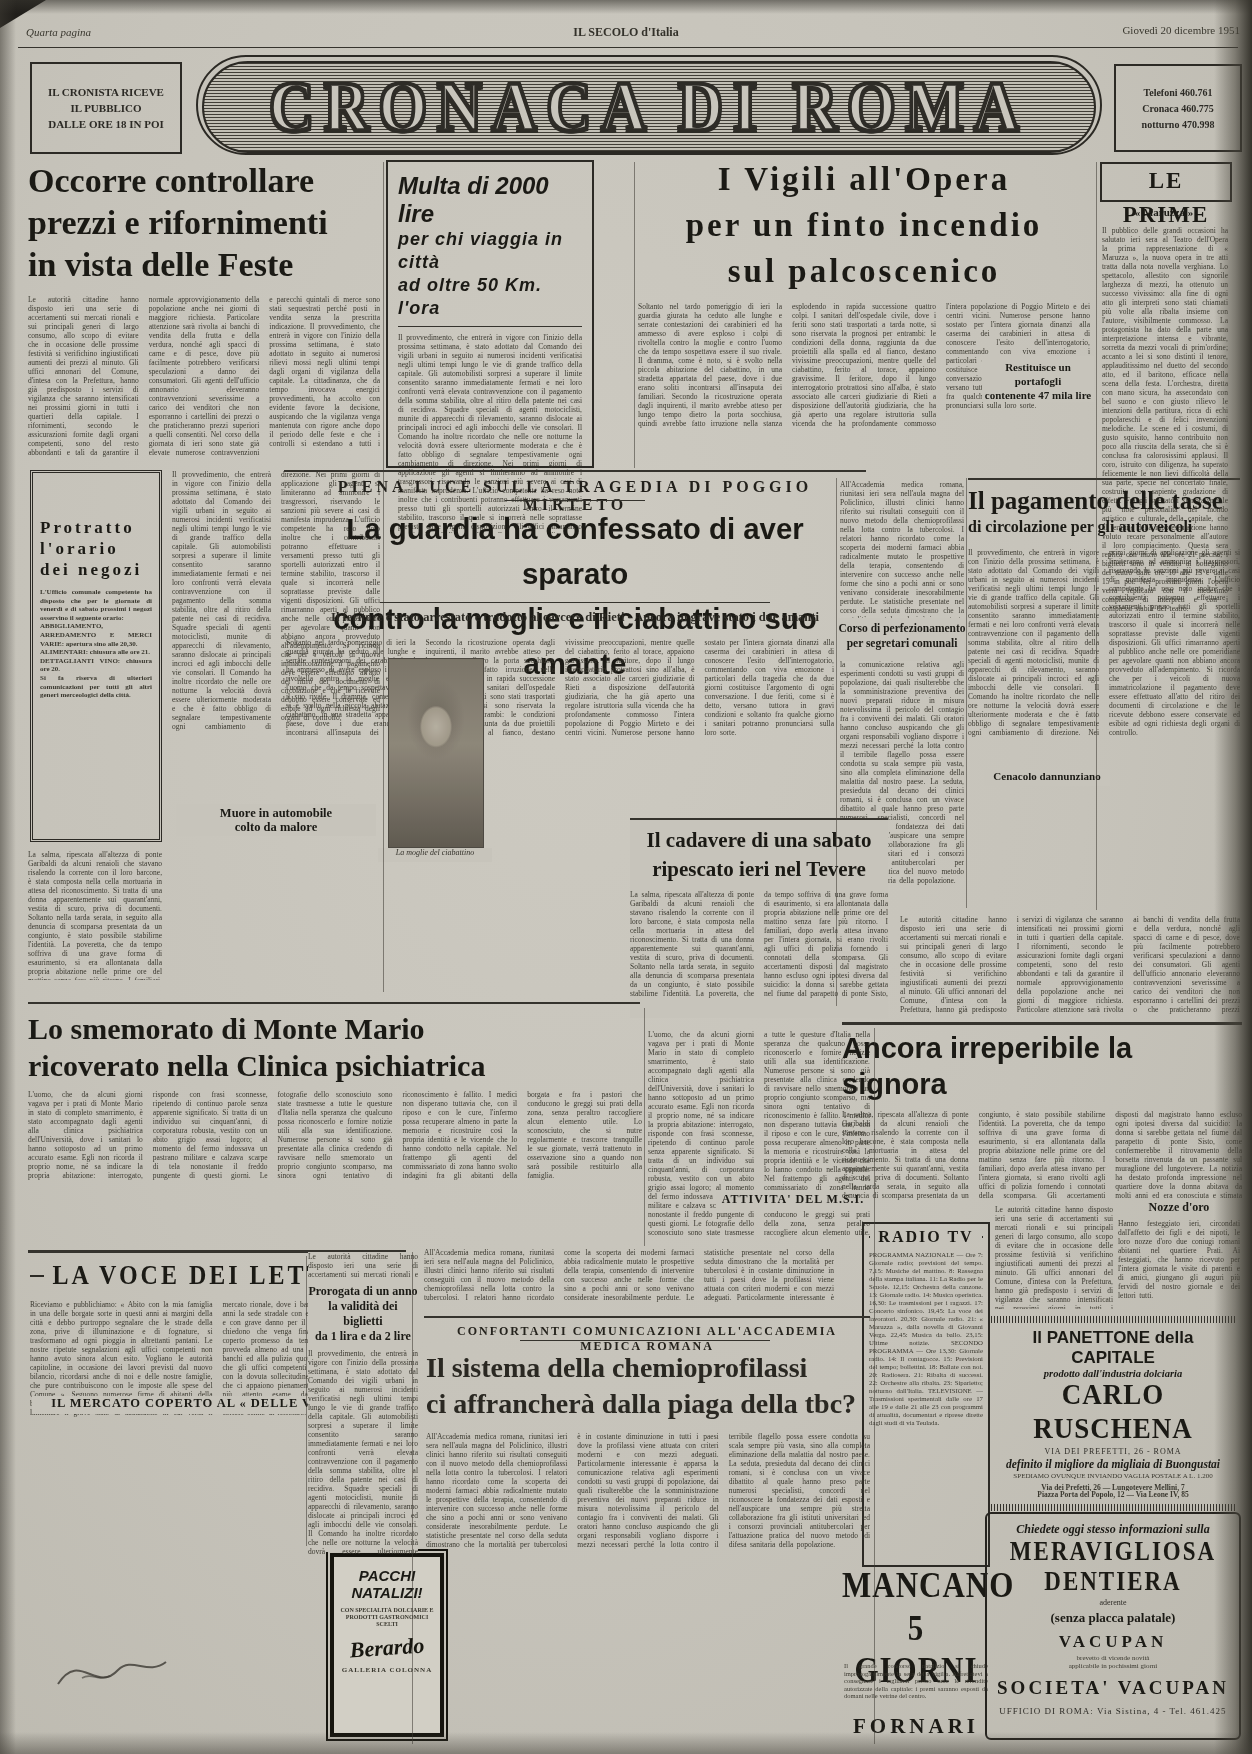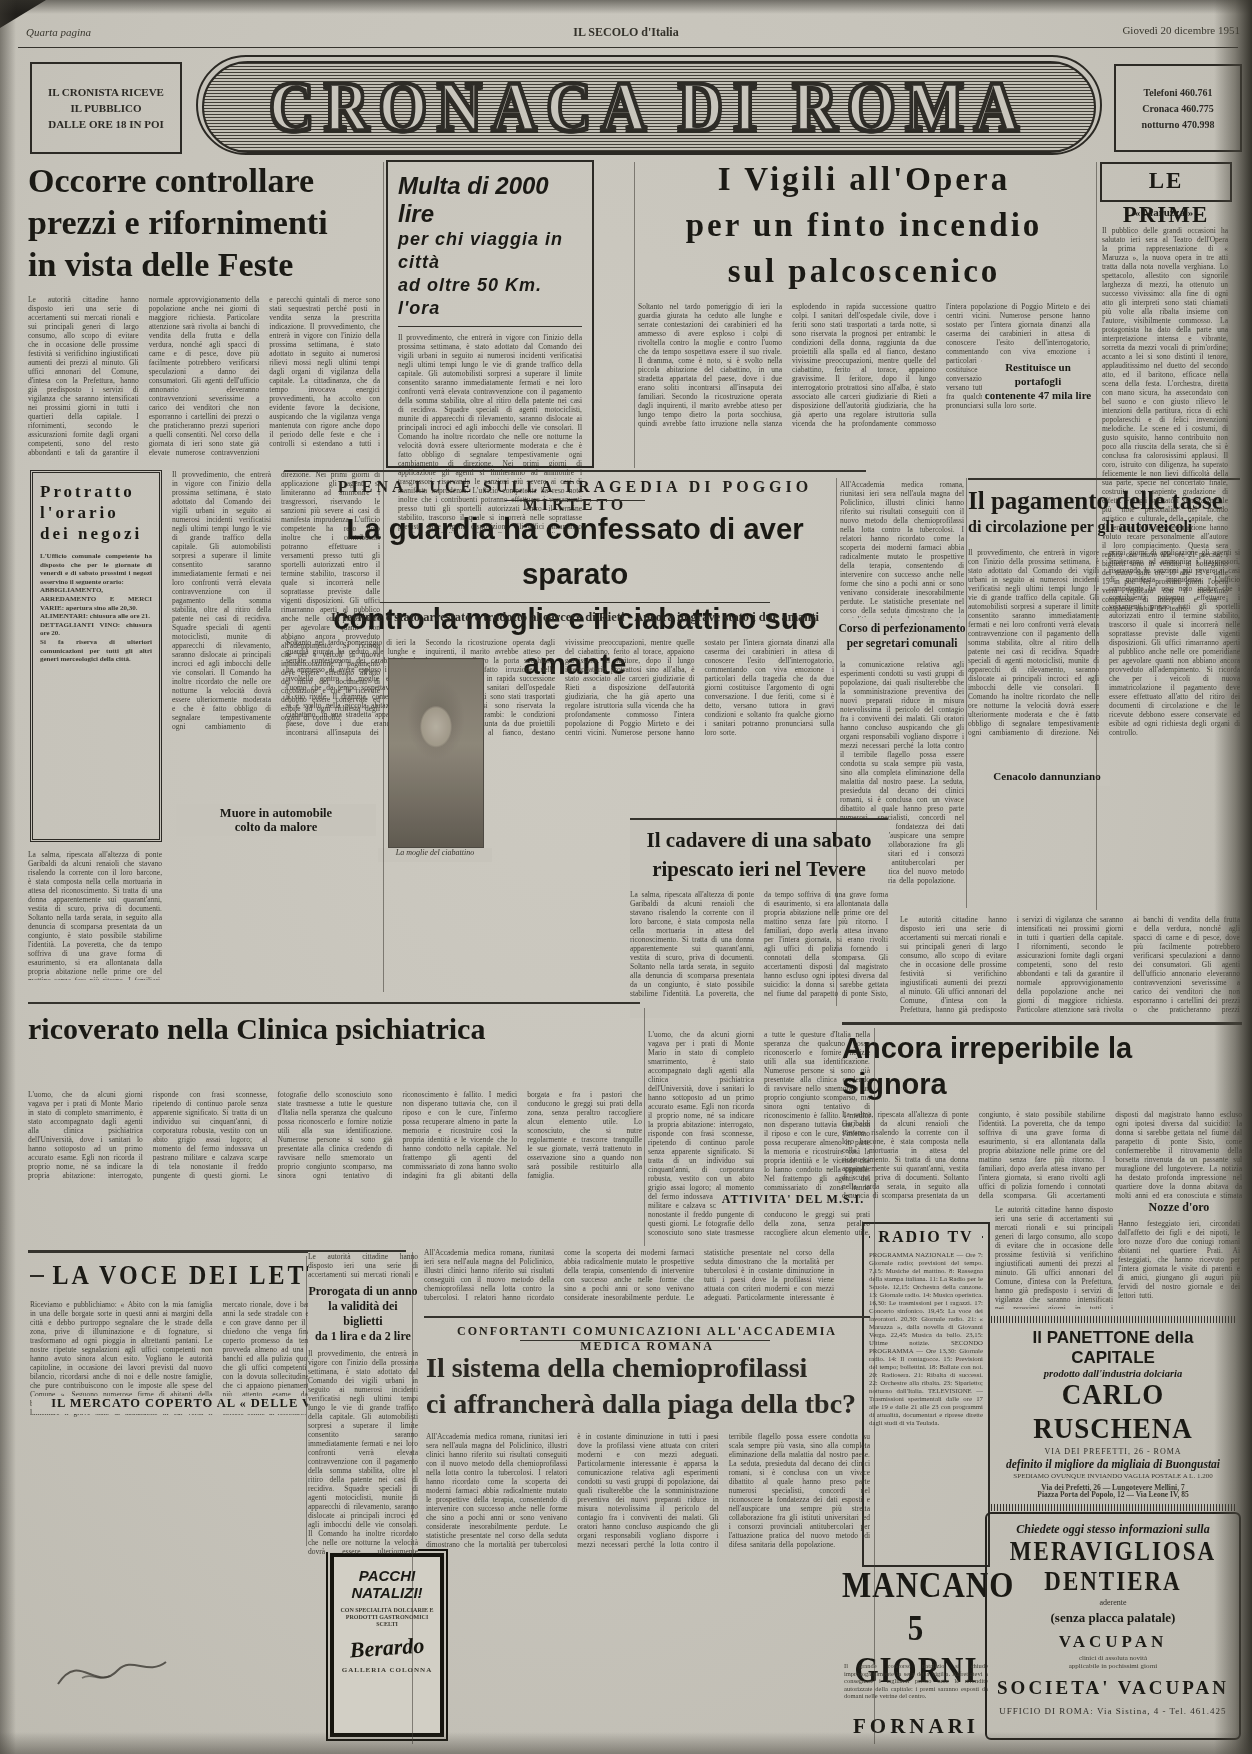--- a/index.html
+++ b/index.html
@@ -64,21 +64,21 @@
   </div>
 
   <div class="abs hl-serif blur1" style="left:28px;top:160px;width:356px;font-size:34px;line-height:42px;">
     <div>Occorre controllare</div>
     <div>prezzi e rifornimenti</div>
     <div>in vista delle Feste</div>
   </div>
   <div class="abs body-col" style="left:28px;top:295px;width:352px;height:170px;column-count:3;">Le autorità cittadine hanno disposto ieri una serie di accertamenti sui mercati rionali e sui principali generi di largo consumo, allo scopo di evitare che in occasione delle prossime festività si verifichino ingiustificati aumenti dei prezzi al minuto. Gli uffici annonari del Comune, d'intesa con la Prefettura, hanno già predisposto i servizi di vigilanza che saranno intensificati nei prossimi giorni in tutti i quartieri della capitale. I rifornimenti, secondo le assicurazioni fornite dagli organi competenti, sono del resto abbondanti e tali da garantire il normale approvvigionamento della popolazione anche nei giorni di maggiore richiesta. Particolare attenzione sarà rivolta ai banchi di vendita della frutta e della verdura, nonché agli spacci di carne e di pesce, dove più facilmente potrebbero verificarsi speculazioni a danno dei consumatori. Gli agenti dell'ufficio annonario eleveranno contravvenzioni severissime a carico dei venditori che non esporranno i cartellini dei prezzi o che praticheranno prezzi superiori a quelli consentiti. Nel corso della giornata di ieri sono state già elevate numerose contravvenzioni e parecchi quintali di merce sono stati sequestrati perché posti in vendita senza la prescritta indicazione. Il provvedimento, che entrerà in vigore con l'inizio della prossima settimana, è stato adottato in seguito ai numerosi rilievi mossi negli ultimi tempi dagli organi di vigilanza della capitale. La cittadinanza, che da tempo invocava energici provvedimenti, ha accolto con evidente favore la decisione, auspicando che la vigilanza venga mantenuta con rigore anche dopo il periodo delle feste e che i controlli si estendano a tutti i generi di più largo consumo popolare.</div>
 
   <div class="abs" style="left:30px;top:470px;width:132px;height:372px;border:3px double #2c2a25;box-sizing:border-box;padding:8px 7px;">
-    <div class="hl-serif blur1" style="font-size:17px;line-height:21px;letter-spacing:3px;">
+    <div class="hl-serif blur1" style="font-size:17px;line-height:21px;letter-spacing:3px;margin-top:36px;">
       <div>Protratto</div>
       <div>l'orario</div>
       <div>dei negozi</div>
     </div>
     <div class="tiny" style="margin-top:8px;height:250px;white-space:pre-line;font-size:7px;line-height:8.6px;font-weight:bold;">L'Ufficio comunale competente ha disposto che per le giornate di venerdì e di sabato prossimi i negozi osservino il seguente orario:
 ABBIGLIAMENTO, ARREDAMENTO E MERCI VARIE: apertura sino alle 20,30.
 ALIMENTARI: chiusura alle ore 21.
 DETTAGLIANTI VINO: chiusura ore 20.
 Si fa riserva di ulteriori comunicazioni per tutti gli altri generi merceologici della città.</div>
   </div>
@@ -150,20 +150,21 @@
       <div>Il cadavere di una sabato</div>
       <div>ripescato ieri nel Tevere</div>
     </div>
     <div class="body-col" style="margin-top:6px;width:100%;height:116px;column-count:2;">La salma, ripescata all'altezza di ponte Garibaldi da alcuni renaioli che stavano risalendo la corrente con il loro barcone, è stata composta nella cella mortuaria in attesa del riconoscimento. Si tratta di una donna apparentemente sui quarant'anni, vestita di scuro, priva di documenti. Soltanto nella tarda serata, in seguito alla denuncia di scomparsa presentata da un congiunto, è stato possibile stabilirne l'identità. La poveretta, che da tempo soffriva di una grave forma di esaurimento, si era allontanata dalla propria abitazione nelle prime ore del mattino senza fare più ritorno. I familiari, dopo averla attesa invano per l'intera giornata, si erano rivolti agli uffici di polizia fornendo i connotati della scomparsa. Gli accertamenti disposti dal magistrato hanno escluso ogni ipotesi diversa dal suicidio: la donna si sarebbe gettata nel fiume dal parapetto di ponte Sisto, come confermerebbe il ritrovamento della borsetta rinvenuta da un passante sul muraglione del lungotevere. La notizia ha destato profonda impressione nel quartiere dove la donna abitava da molti anni ed era conosciuta e stimata per la sua bontà e per la riservatezza dei suoi modi. Le autorità cittadine hanno disposto intanto una serie di accertamenti allo scopo di ricostruire le ultime ore della poveretta e di stabilire se qualcuno l'abbia notata aggirarsi nei pressi del fiume. Alcuni testimoni avrebbero riferito di avere visto una donna vestita di scuro sostare a lungo presso la spalletta del ponte nelle prime ore del mattino, ma nessuno seppe immaginare il tragico proposito che ella andava maturando.</div>
   </div>
 
   <div class="abs body-col" style="left:900px;top:915px;width:340px;height:102px;column-count:3;">Le autorità cittadine hanno disposto ieri una serie di accertamenti sui mercati rionali e sui principali generi di largo consumo, allo scopo di evitare che in occasione delle prossime festività si verifichino ingiustificati aumenti dei prezzi al minuto. Gli uffici annonari del Comune, d'intesa con la Prefettura, hanno già predisposto i servizi di vigilanza che saranno intensificati nei prossimi giorni in tutti i quartieri della capitale. I rifornimenti, secondo le assicurazioni fornite dagli organi competenti, sono del resto abbondanti e tali da garantire il normale approvvigionamento della popolazione anche nei giorni di maggiore richiesta. Particolare attenzione sarà rivolta ai banchi di vendita della frutta e della verdura, nonché agli spacci di carne e di pesce, dove più facilmente potrebbero verificarsi speculazioni a danno dei consumatori. Gli agenti dell'ufficio annonario eleveranno contravvenzioni severissime a carico dei venditori che non esporranno i cartellini dei prezzi o che praticheranno prezzi superiori a quelli consentiti. Nel corso della giornata di ieri sono state già elevate numerose contravvenzioni e parecchi quintali di merce sono stati sequestrati perché posti in vendita senza la prescritta indicazione. Il provvedimento, che entrerà in vigore con l'inizio della prossima settimana, è stato adottato in seguito ai numerosi rilievi mossi negli ultimi tempi dagli organi di vigilanza della capitale. La cittadinanza, che da tempo invocava energici provvedimenti, ha accolto con evidente favore la decisione, auspicando che la vigilanza venga mantenuta con rigore anche dopo il periodo delle feste e che i controlli si estendano a tutti i generi di più largo consumo popolare.</div>
 
   <div class="abs hrule" style="left:28px;top:1002px;width:612px;height:2px;"></div>
   <div class="abs hl-serif blur1" style="left:28px;top:1010px;width:500px;font-size:30px;line-height:37px;font-weight:bold;">
+    <div>Lo smemorato di Monte Mario</div>
     <div>ricoverato nella Clinica psichiatrica</div>
   </div>
   <div class="abs body-col" style="left:28px;top:1090px;width:614px;height:156px;column-count:5;">L'uomo, che da alcuni giorni vagava per i prati di Monte Mario in stato di completo smarrimento, è stato accompagnato dagli agenti alla clinica psichiatrica dell'Università, dove i sanitari lo hanno sottoposto ad un primo accurato esame. Egli non ricorda il proprio nome, né sa indicare la propria abitazione: interrogato, risponde con frasi sconnesse, ripetendo di continuo parole senza apparente significato. Si tratta di un individuo sui cinquant'anni, di corporatura robusta, vestito con un abito grigio assai logoro; al momento del fermo indossava un pastrano militare e calzava scarpe di tela nonostante il freddo pungente di questi giorni. Le fotografie dello sconosciuto sono state trasmesse a tutte le questure d'Italia nella speranza che qualcuno possa riconoscerlo e fornire notizie utili alla sua identificazione. Numerose persone si sono già presentate alla clinica credendo di ravvisare nello smemorato un proprio congiunto scomparso, ma sinora ogni tentativo di riconoscimento è fallito. I medici non disperano tuttavia che, con il riposo e con le cure, l'infermo possa recuperare almeno in parte la memoria e ricostruire così la propria identità e le vicende che lo hanno condotto nella capitale. Nel frattempo gli agenti del commissariato di zona hanno svolto indagini fra gli abitanti della borgata e fra i pastori che conducono le greggi sui prati della zona, senza peraltro raccogliere alcun elemento utile. Lo sconosciuto, che si nutre regolarmente e trascorre tranquille le sue giornate, verrà trattenuto in osservazione sino a quando non sarà possibile restituirlo alla famiglia.</div>
 
   <div class="abs body-col" style="left:648px;top:1030px;width:222px;height:214px;column-count:2;">L'uomo, che da alcuni giorni vagava per i prati di Monte Mario in stato di completo smarrimento, è stato accompagnato dagli agenti alla clinica psichiatrica dell'Università, dove i sanitari lo hanno sottoposto ad un primo accurato esame. Egli non ricorda il proprio nome, né sa indicare la propria abitazione: interrogato, risponde con frasi sconnesse, ripetendo di continuo parole senza apparente significato. Si tratta di un individuo sui cinquant'anni, di corporatura robusta, vestito con un abito grigio assai logoro; al momento del fermo indossava un pastrano militare e calzava scarpe di tela nonostante il freddo pungente di questi giorni. Le fotografie dello sconosciuto sono state trasmesse a tutte le questure d'Italia nella speranza che qualcuno possa riconoscerlo e fornire notizie utili alla sua identificazione. Numerose persone si sono già presentate alla clinica credendo di ravvisare nello smemorato un proprio congiunto scomparso, ma sinora ogni tentativo di riconoscimento è fallito. I medici non disperano tuttavia che, con il riposo e con le cure, l'infermo possa recuperare almeno in parte la memoria e ricostruire così la propria identità e le vicende che lo hanno condotto nella capitale. Nel frattempo gli agenti del commissariato di zona hanno svolto indagini fra gli abitanti della borgata e fra i pastori che conducono le greggi sui prati della zona, senza peraltro raccogliere alcun elemento utile. Lo sconosciuto, che si nutre regolarmente e trascorre tranquille le sue giornate, verrà trattenuto in osservazione sino a quando non sarà possibile restituirlo alla famiglia.</div>
   <div class="abs paperbg ctr hl-serif" style="left:716px;top:1192px;width:154px;height:18px;font-size:12px;letter-spacing:1px;">ATTIVITA' DEL M.S.I.</div>
 
   <div class="abs hrule" style="left:842px;top:1022px;width:400px;height:3px;"></div>
   <div class="abs hl-sans blur1" style="left:842px;top:1030px;width:402px;">
     <div style="font-size:29px;line-height:36px;">Ancora irreperibile la signora</div>
@@ -236,21 +237,21 @@
     <div class="tiny ctr" style="font-size:7.5px;font-weight:bold;">Piazza Porta del Popolo, 12 — Via Leone IV, 85</div>
     <div class="hatchbar" style="margin-top:5px;"></div>
   </div>
 
   <div class="abs" style="left:985px;top:1512px;width:256px;height:228px;border:2px solid #26241f;border-radius:6px;box-sizing:border-box;padding:8px 8px;text-align:center;">
     <div class="hl-serif" style="font-size:12px;font-style:italic;">Chiedete oggi stesso informazioni sulla</div>
     <div class="hl-serif" style="font-size:23px;letter-spacing:2px;margin-top:4px;transform:scaleY(1.15);">MERAVIGLIOSA DENTIERA</div>
     <div style="font:8px 'Liberation Serif',serif;margin-top:5px;">aderente</div>
     <div class="hl-serif" style="font-size:13px;margin-top:3px;">(senza placca palatale)</div>
     <div class="hl-serif" style="font-size:17px;letter-spacing:4px;margin-top:6px;">VACUPAN</div>
-    <div class="tiny ctr" style="font-size:7px;margin-top:3px;">clinici di assoluta novità</div>
+    <div class="tiny ctr" style="font-size:7px;margin-top:3px;">brevetto di vicende novità</div>
     <div class="tiny ctr" style="font-size:7px;">applicabile in pochissimi giorni</div>
     <div class="hl-serif" style="font-size:19px;letter-spacing:3px;margin-top:7px;">SOCIETA' VACUPAN</div>
     <div style="font:9px 'Liberation Serif',serif;margin-top:7px;letter-spacing:1px;">UFFICIO DI ROMA: Via Sistina, 4 - Tel. 461.425</div>
   </div>
 
   <div class="abs paperbg" style="left:308px;top:1252px;width:110px;height:300px;">
     <div class="body-col" style="width:100%;height:28px;">Le autorità cittadine hanno disposto ieri una serie di accertamenti sui mercati rionali e sui principali generi di largo consumo, allo scopo di evitare che in occasione delle prossime festività si verifichino ingiustificati aumenti dei prezzi al minuto. Gli uffici annonari del Comune, d'intesa con la Prefettura, hanno già predisposto i servizi di vigilanza che saranno intensificati nei prossimi giorni in tutti i quartieri della capitale. I rifornimenti, secondo le assicurazioni fornite dagli organi competenti, sono del resto abbondanti e tali da garantire il normale approvvigionamento della popolazione anche nei giorni di maggiore richiesta. Particolare attenzione sarà rivolta ai banchi di vendita della frutta e della verdura, nonché agli spacci di carne e di pesce, dove più facilmente potrebbero verificarsi speculazioni a danno dei consumatori. Gli agenti dell'ufficio annonario eleveranno contravvenzioni severissime a carico dei venditori che non esporranno i cartellini dei prezzi o che praticheranno prezzi superiori a quelli consentiti. Nel corso della giornata di ieri sono state già elevate numerose contravvenzioni e parecchi quintali di merce sono stati sequestrati perché posti in vendita senza la prescritta indicazione. Il provvedimento, che entrerà in vigore con l'inizio della prossima settimana, è stato adottato in seguito ai numerosi rilievi mossi negli ultimi tempi dagli organi di vigilanza della capitale. La cittadinanza, che da tempo invocava energici provvedimenti, ha accolto con evidente favore la decisione, auspicando che la vigilanza venga mantenuta con rigore anche dopo il periodo delle feste e che i controlli si estendano a tutti i generi di più largo consumo popolare.</div>
     <div class="ctr hl-serif blur1" style="margin-top:4px;font-size:12px;line-height:15px;">
       <div>Prorogata di un anno</div>
       <div>la validità dei biglietti</div>

